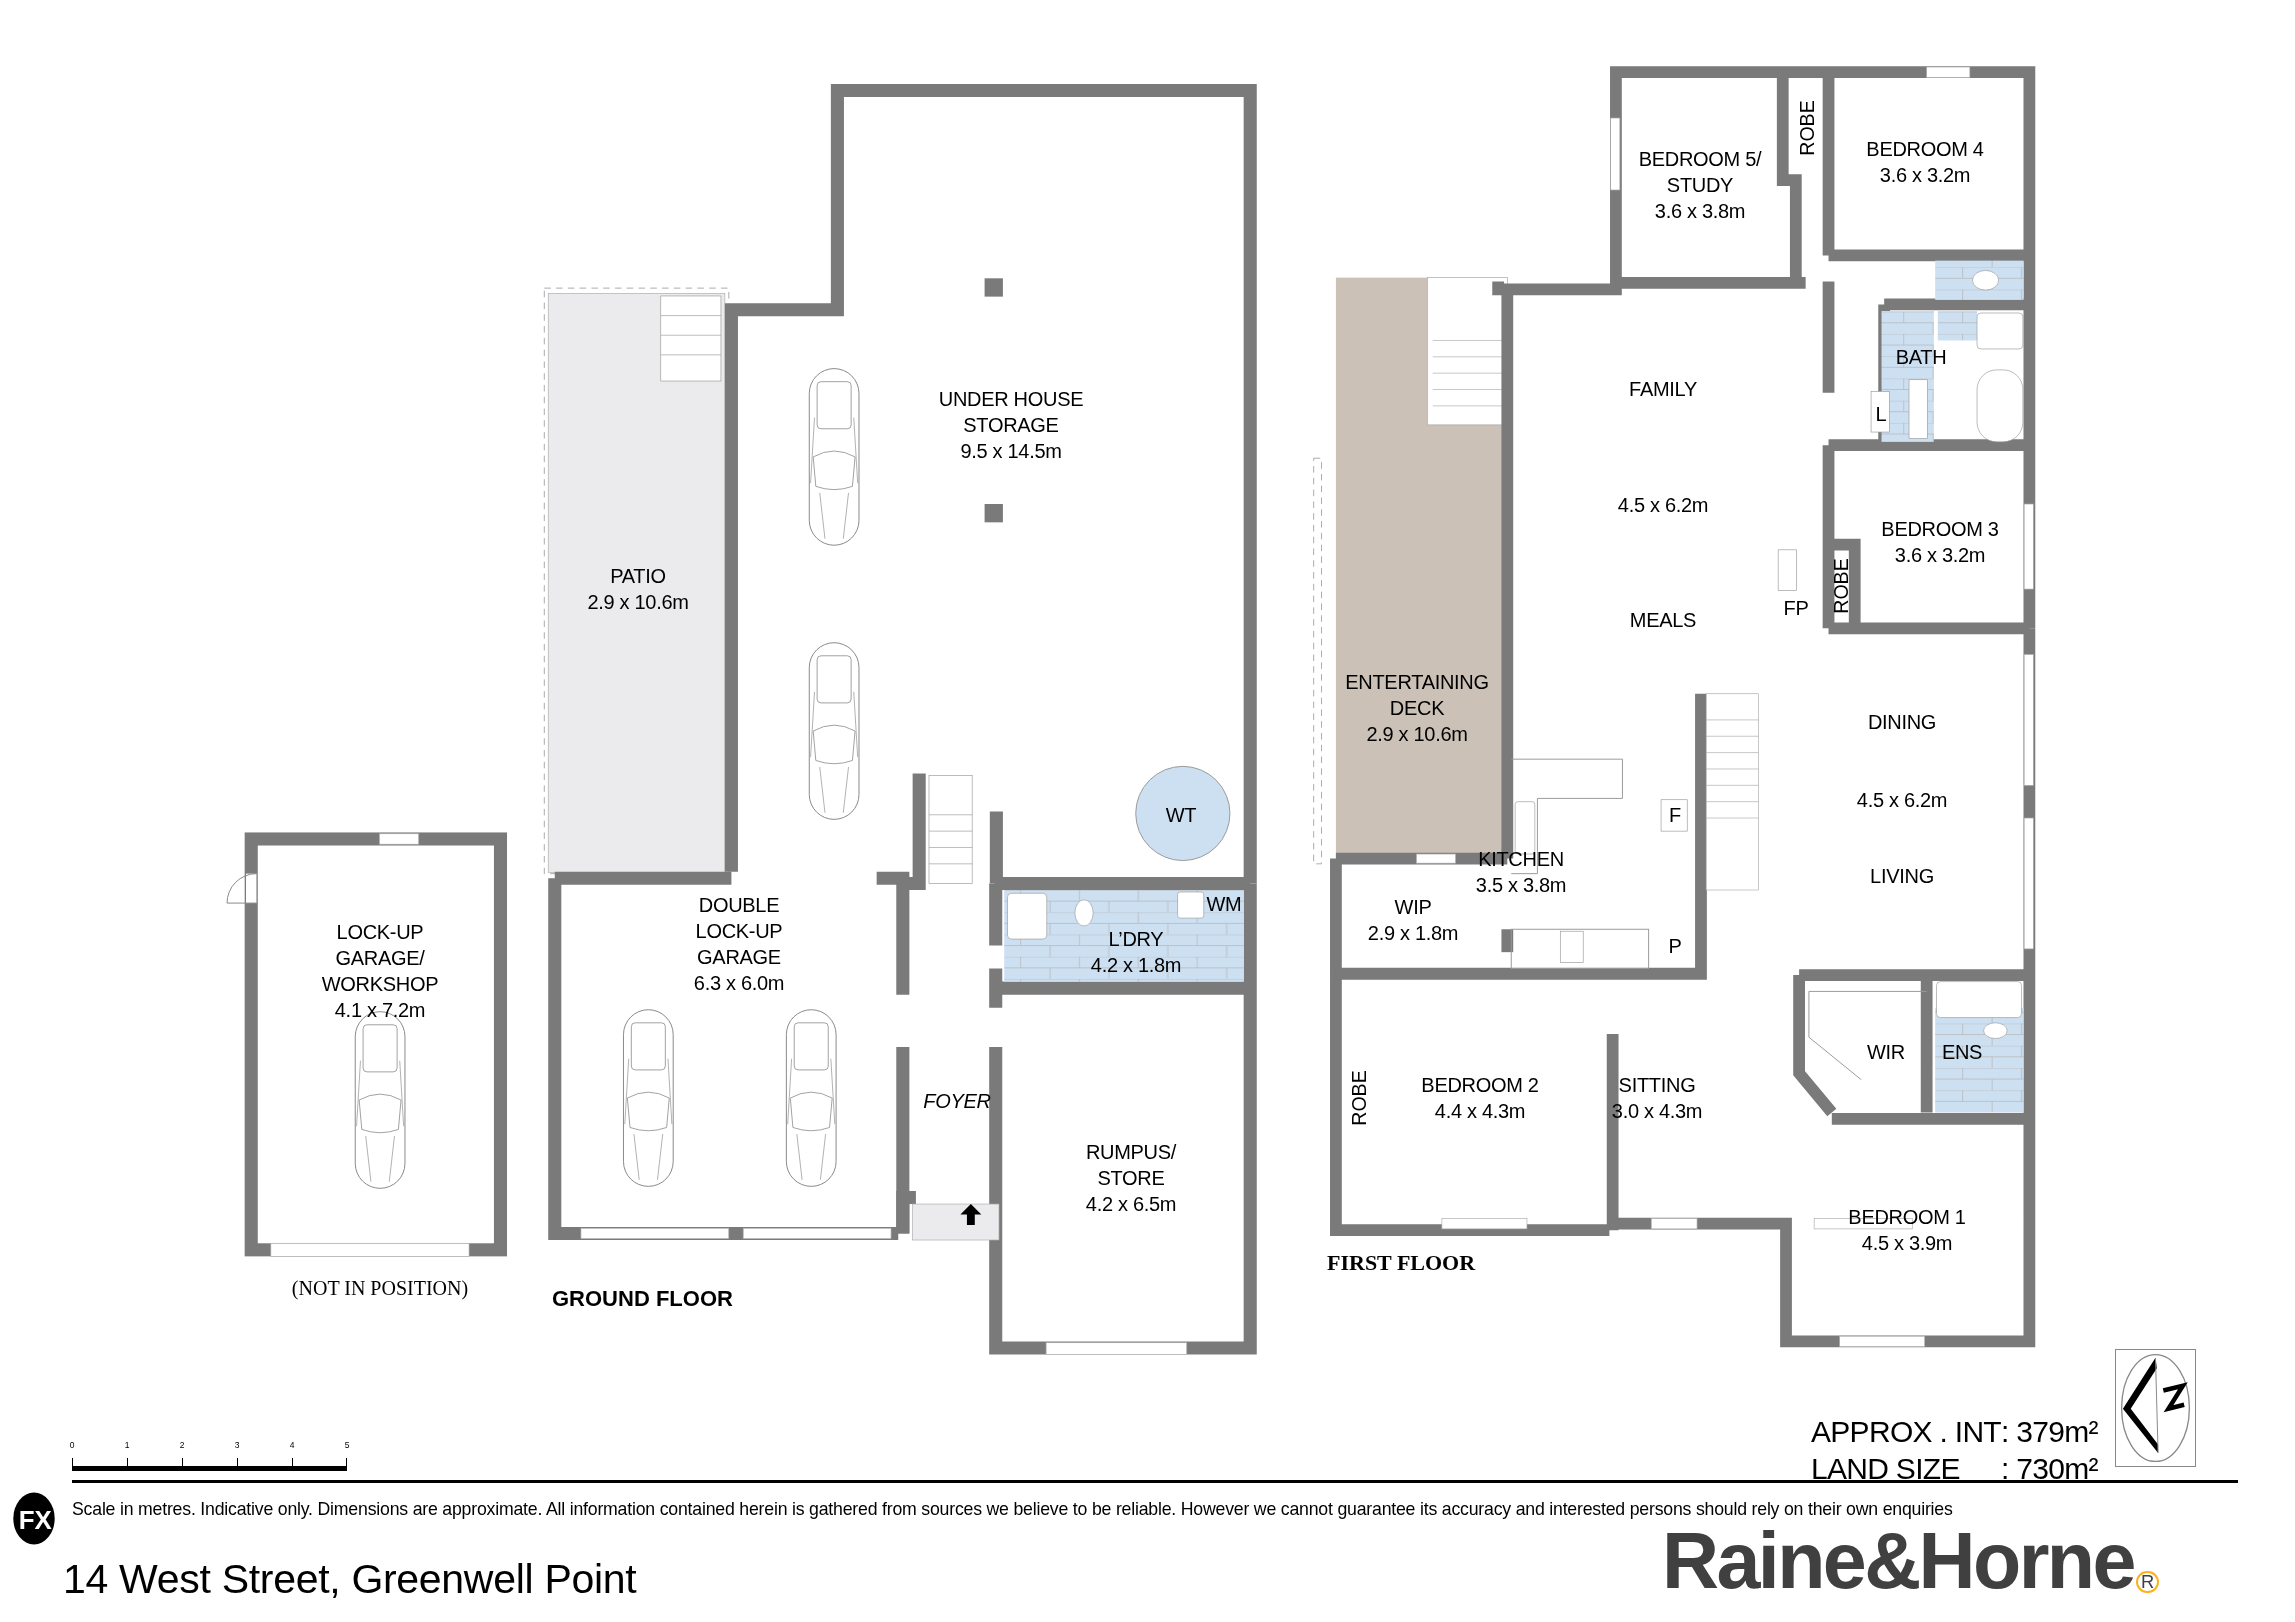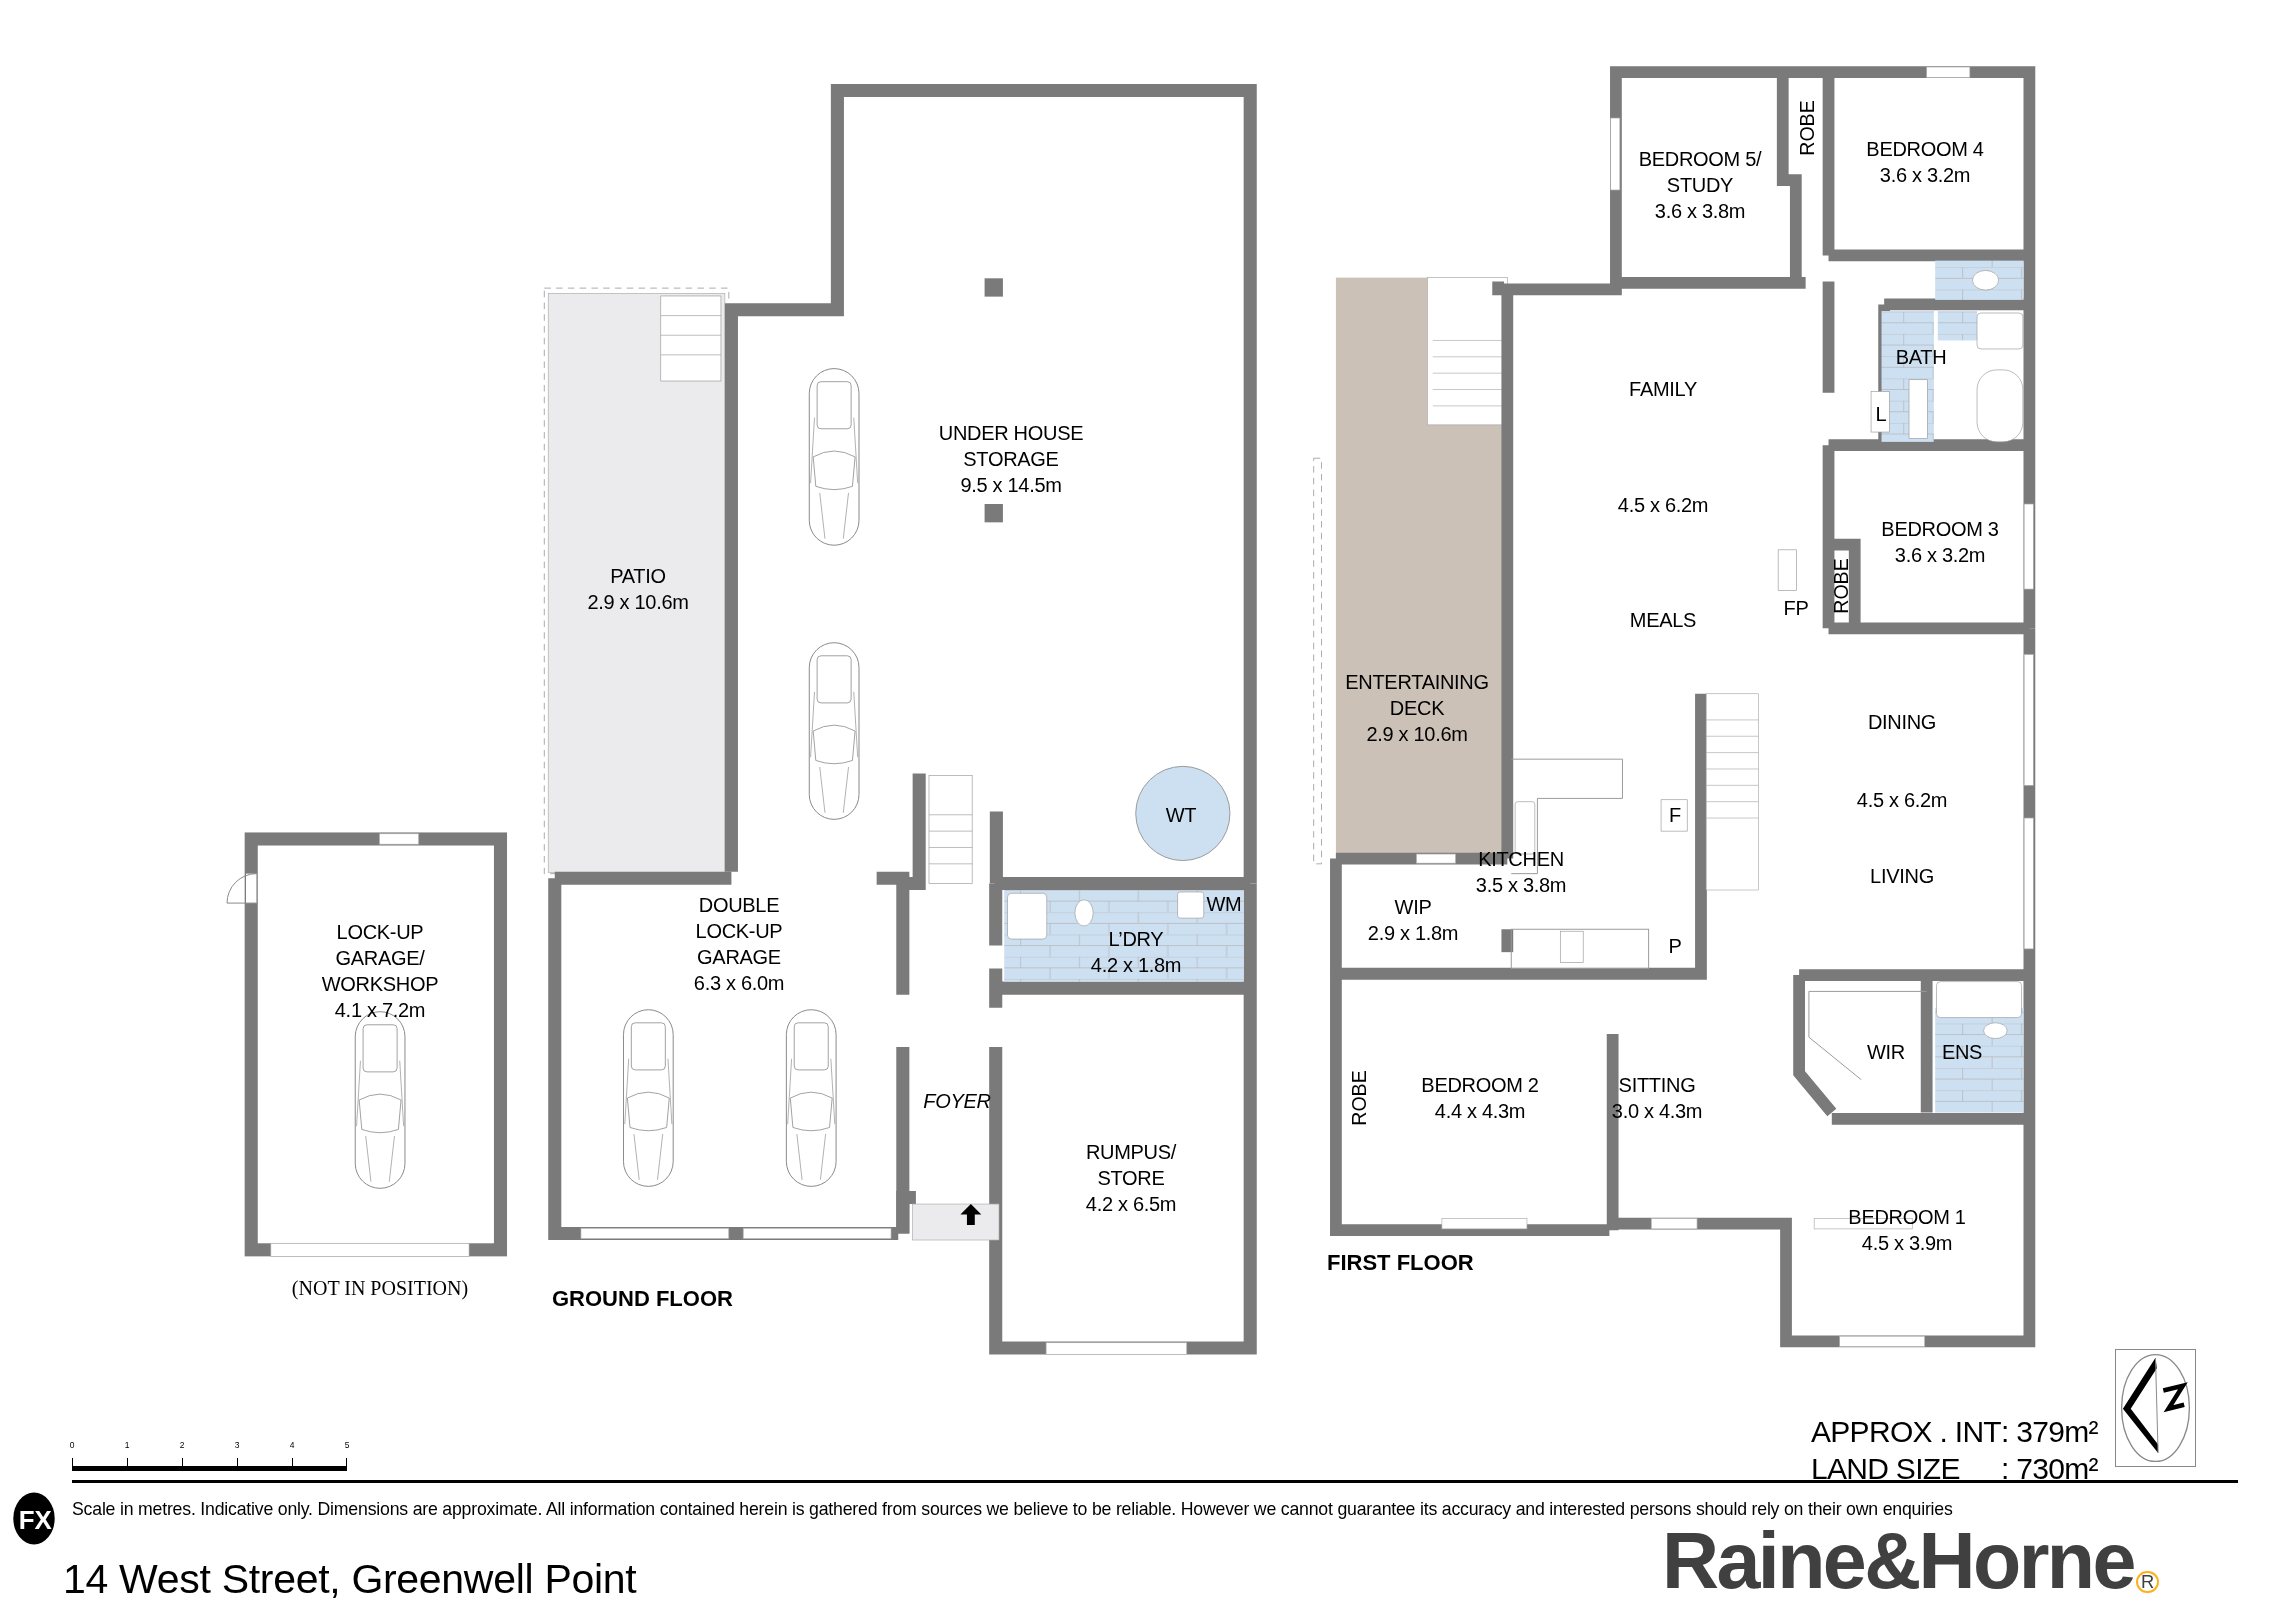--- a/index.html
+++ b/index.html
@@ -195,21 +195,21 @@
   <span>WORKSHOP</span>
   <span>4.1 x 7.2m</span>
 </div>
 <div class="note" style="left:380px;top:1277px;">(NOT IN POSITION)</div>
 
 <div class="lbl" style="left:638px;top:589px;">
   <span>PATIO</span>
   <span>2.9 x 10.6m</span>
 </div>
 
-<div class="lbl" style="left:1011px;top:425px;margin-top:34px;">
+<div class="lbl" style="left:1011px;top:425px;">
   <span>UNDER HOUSE</span>
   <span>STORAGE</span>
   <span>9.5 x 14.5m</span>
 </div>
 
 <div class="lbl" style="left:739px;top:944px;">
   <span>DOUBLE</span>
   <span>LOCK-UP</span>
   <span>GARAGE</span>
   <span>6.3 x 6.0m</span>
@@ -288,21 +288,21 @@
   <span>SITTING</span>
   <span>3.0 x 4.3m</span>
 </div>
 <div class="lbl" style="left:1886px;top:1052px;">WIR</div>
 <div class="lbl" style="left:1962px;top:1052px;">ENS</div>
 <div class="lbl" style="left:1907px;top:1230px;">
   <span>BEDROOM 1</span>
   <span>4.5 x 3.9m</span>
 </div>
 
-<div class="floor-title" style="left:1327px;top:1250px;">FIRST FLOOR</div>
+<div class="floor-title" style="left:1327px;top:1250px;font-family:Liberation Serif, serif;">FIRST FLOOR</div>
 
 <div class="stats">
   <div class="row">
     <span class="k">APPROX . INT</span>
     <span>: 379m²</span>
   </div>
   <div class="row">
     <span class="k">LAND SIZE</span>
     <span>: 730m²</span>
   </div>

